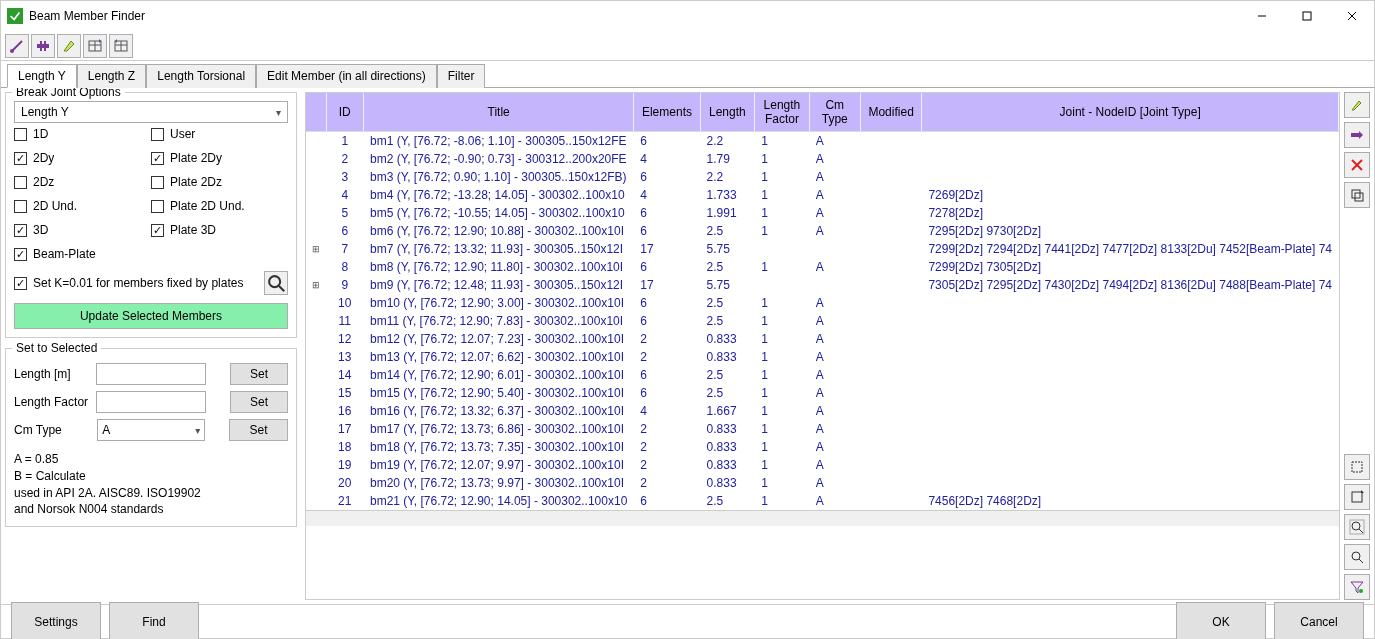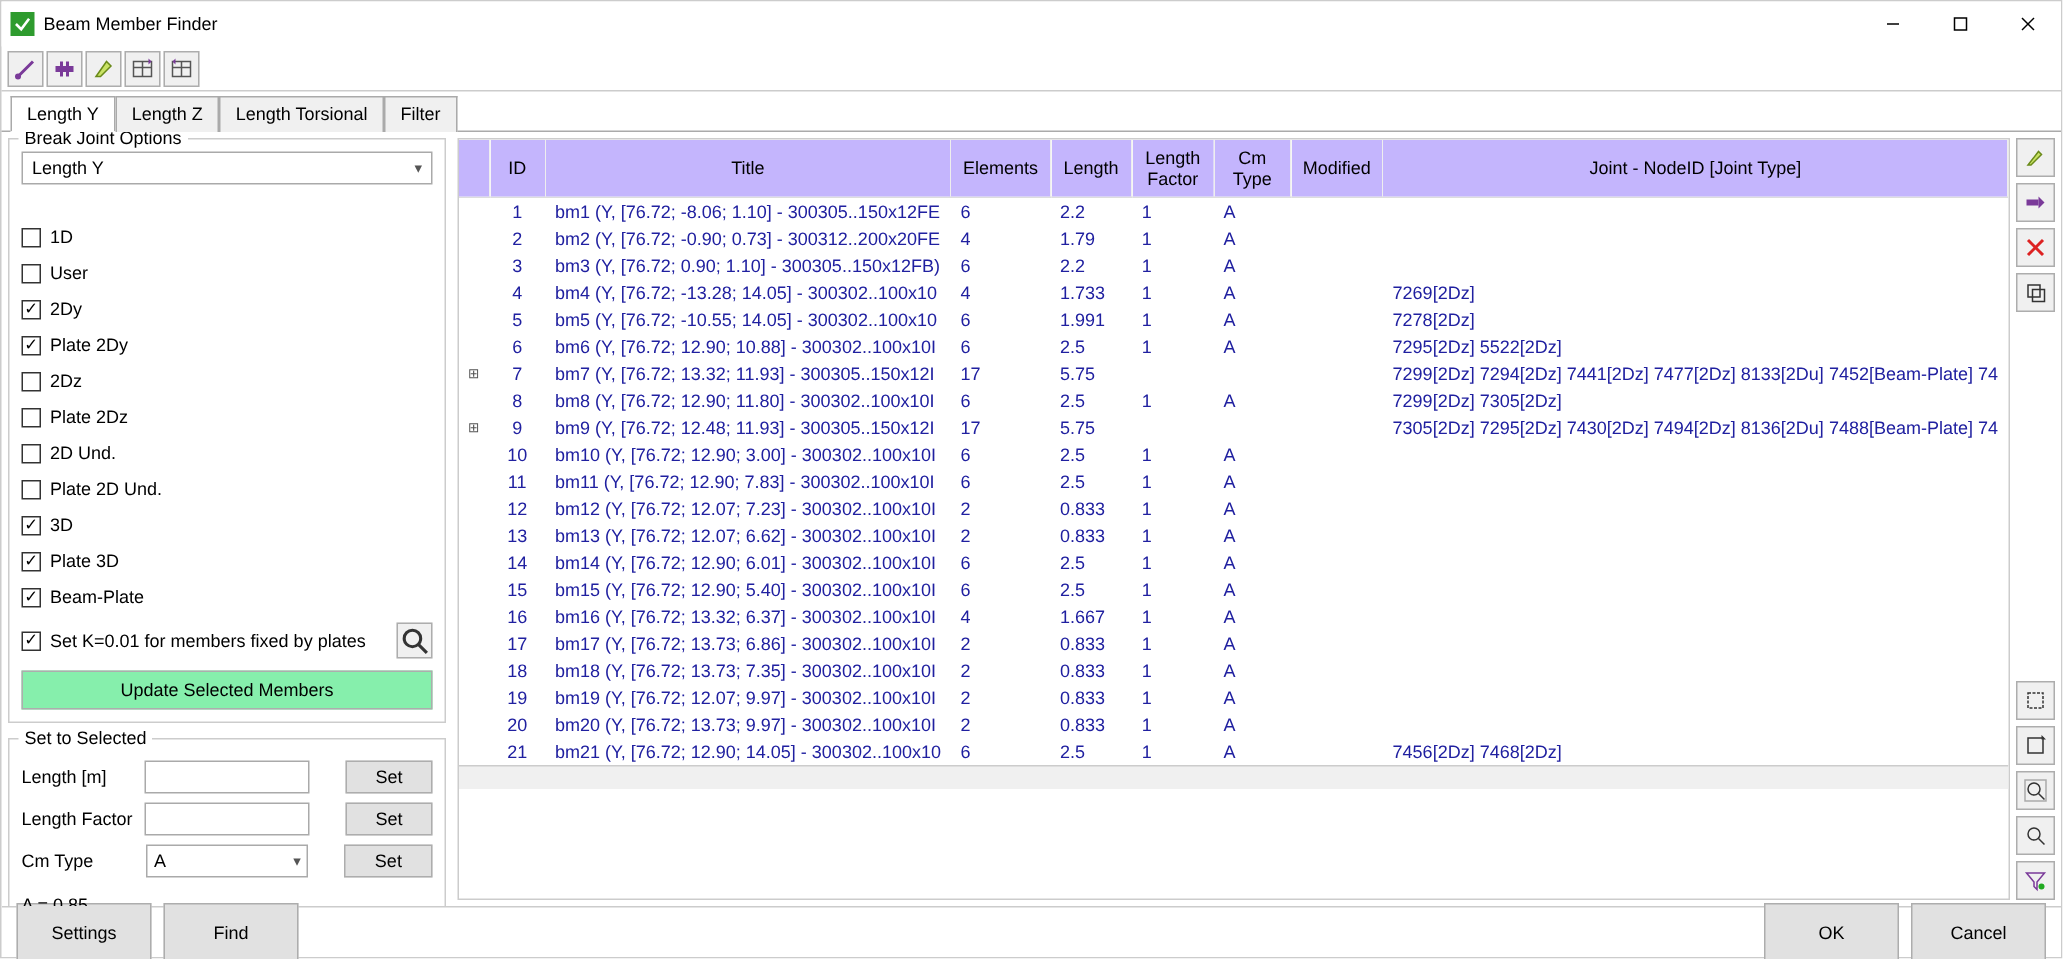--- a/index.html
+++ b/index.html
@@ -27,21 +27,21 @@
   .tbtn svg { width:16px; height:16px; }
   .tabbar { display:flex; padding: 2px 6px 0 6px; border-bottom:1px solid #aaa; }
   .tab { padding:4px 10px; border:1px solid #aaa; border-bottom:none; background:#f0f0f0; margin-right:0px; position:relative; top:1px; }
   .tab.active { background:#fff; border-bottom:1px solid #fff; z-index:2; }
   .main { flex:1; display:flex; overflow:hidden; }
   .left-panel { width:300px; padding:4px; overflow-y:auto; }
   .groupbox { border:1px solid #ccc; padding:8px; margin-bottom:10px; position:relative; }
   .groupbox-title { position:absolute; top:-8px; left:6px; background:#fff; padding:0 4px; font-size:12px; }
   .combo { width:100%; height:22px; border:1px solid #aaa; padding:2px 6px; background:#fff; display:flex; justify-content:space-between; align-items:center; }
   .combo .arrow { font-size:10px; color:#555; }
-  .check-grid { display:grid; grid-template-columns:1fr; row-gap:10px; margin-top:28px; }
+  .check-grid { display:grid; grid-template-columns:1fr 1fr; row-gap:10px; margin-top:4px; }
   .chk-row { display:flex; align-items:center; gap:6px; }
   .chkbox { width:13px; height:13px; border:1px solid #333; display:flex; align-items:center; justify-content:center; }
   .chkbox.checked::after { content:"✓"; font-size:11px; line-height:11px; }
   .row-flex { display:flex; align-items:center; gap:6px; margin-top:10px; width:100%;}
   .btn-full { width:100%; height:26px; border:1px solid #adadad; background:#86efac; display:flex; align-items:center; justify-content:center; }
   .icon-sq { width:24px; height:24px; border:1px solid #adadad; background:#f0f0f0; display:flex; align-items:center; justify-content:center;}
   .field-row { display:flex; align-items:center; margin-top:6px; }
   .field-row label { width:85px; }
   .field-row input, .field-row .combo-sm { width:110px; height:22px; border:1px solid #aaa; padding:2px 4px; background:#fff;}
   .combo-sm { display:flex; justify-content:space-between; align-items:center; }
@@ -134,20 +134,21 @@
           <line x1="8" y1="3" x2="8" y2="13" stroke="#555"></line>
           <path d="M4 1 L2 3 L4 5" fill="#7a3a99"></path>
         </svg>
       </div>
   </div>
 
   <div class="tabbar" id="tabbar">
       <div class="tab active">Length Y</div>
       <div class="tab">Length Z</div>
       <div class="tab">Length Torsional</div>
+      <div class="tab">Edit Member (in all directions)</div>
       <div class="tab">Filter</div>
     </div>
 
   <div class="main">
     <div class="left-panel">
 
       <div class="groupbox">
         <div class="groupbox-title">Break Joint Options</div>
         <div class="combo">
           <span>Length Y</span>
@@ -318,21 +319,21 @@
               </tr>
               <tr>
                 <td class="exp"></td>
                 <td class="rowhead">6</td>
                 <td>bm6 (Y, [76.72; 12.90; 10.88] - 300302..100x10I</td>
                 <td>6</td>
                 <td>2.5</td>
                 <td>1</td>
                 <td>A</td>
                 <td></td>
-                <td>7295[2Dz] 5522[2Dz]</td>
+                <td>7295[2Dz] 9730[2Dz]</td>
               </tr>
               <tr>
                 <td class="exp">⊞</td>
                 <td class="rowhead">7</td>
                 <td>bm7 (Y, [76.72; 13.32; 11.93] - 300305..150x12I</td>
                 <td>17</td>
                 <td>5.75</td>
                 <td></td>
                 <td></td>
                 <td></td>

